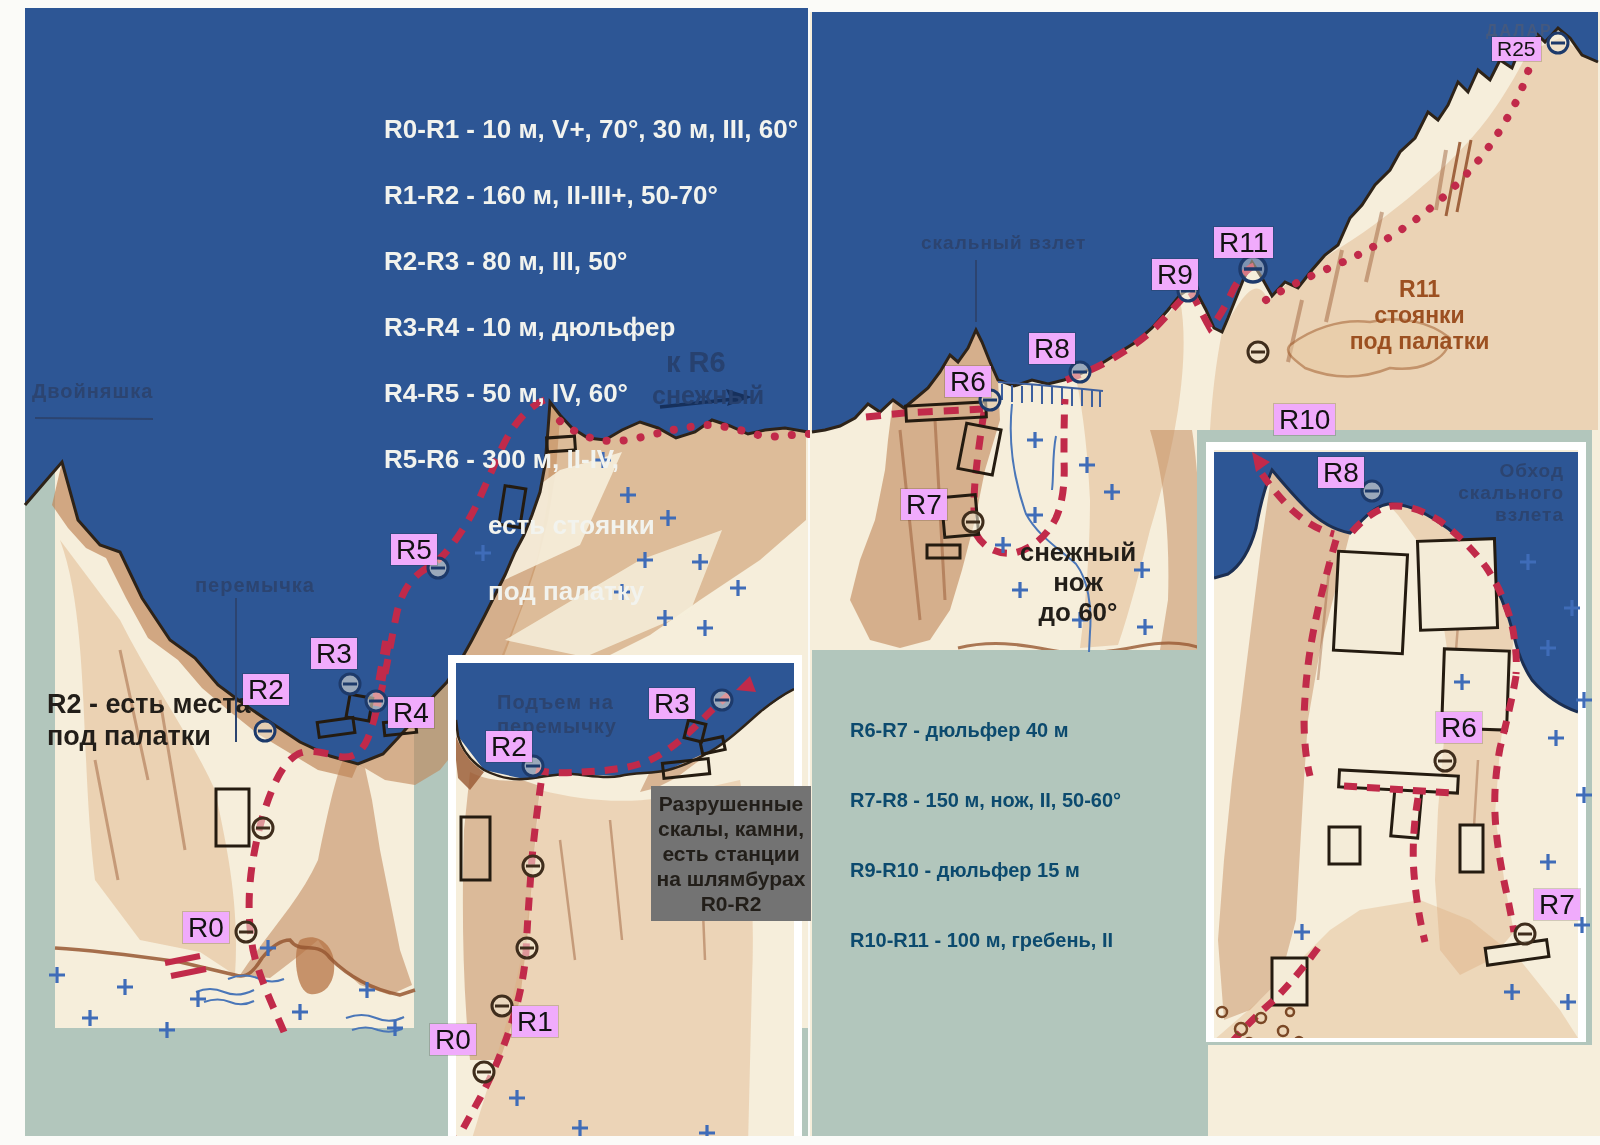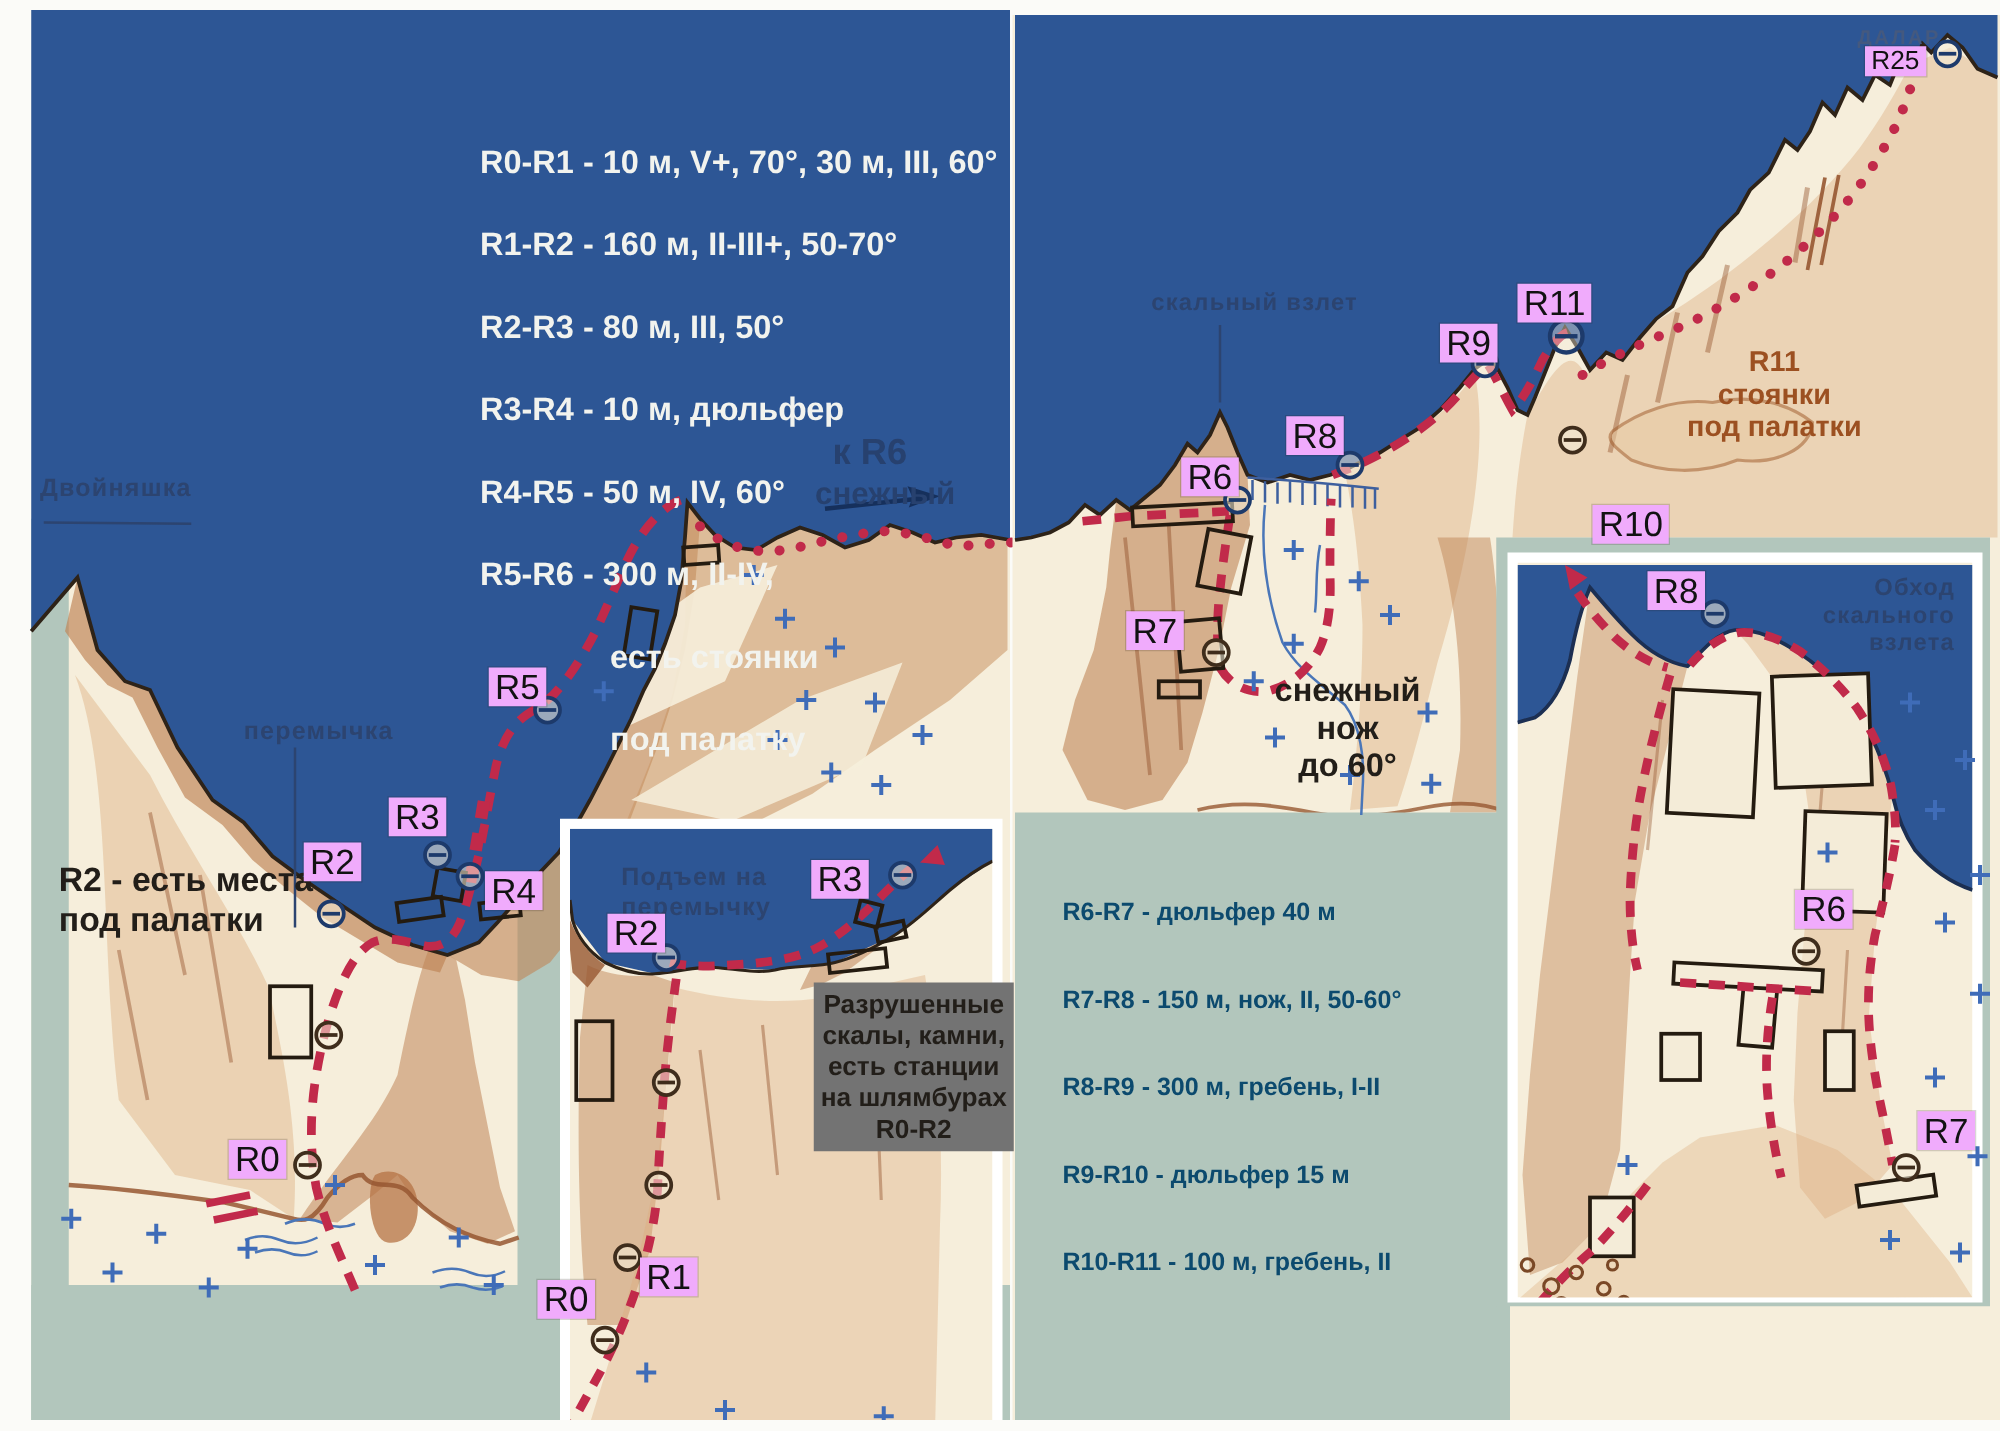--- a/index.html
+++ b/index.html
@@ -304,21 +304,20 @@
   <div>R3-R4 - 10 м, дюльфер</div>
   <div>R4-R5 - 50 м, IV, 60°</div>
   <div>R5-R6 - 300 м, II-IV,</div>
   <div class="ind">есть стоянки</div>
   <div class="ind">под палатку</div>
 </div>
 
 <div class="txt lgr" style="left:850px;top:678px;">
   <div>R6-R7 - дюльфер 40 м</div>
   <div>R7-R8 - 150 м, нож, II, 50-60°</div>
-  <div>R8-R9 - 300 м, гребень, I-II</div>
   <div>R9-R10 - дюльфер 15 м</div>
   <div>R10-R11 - 100 м, гребень, II</div>
 </div>
 
 <div class="txt handw" style="left:32px;top:380px;font-size:20px;">Двойняшка</div>
 <div class="txt handw" style="left:195px;top:574px;font-size:20px;">перемычка</div>
 <div class="txt handw" style="left:921px;top:232px;font-size:19px;">скальный взлет</div>
 <div class="txt nav" style="left:666px;top:346px;font-size:29px;">к R6</div>
 <div class="txt nav" style="left:652px;top:381px;font-size:25px;">снежный</div>
 <div class="txt dark" style="left:47px;top:688px;font-size:27px;line-height:32px;">R2 - есть места

